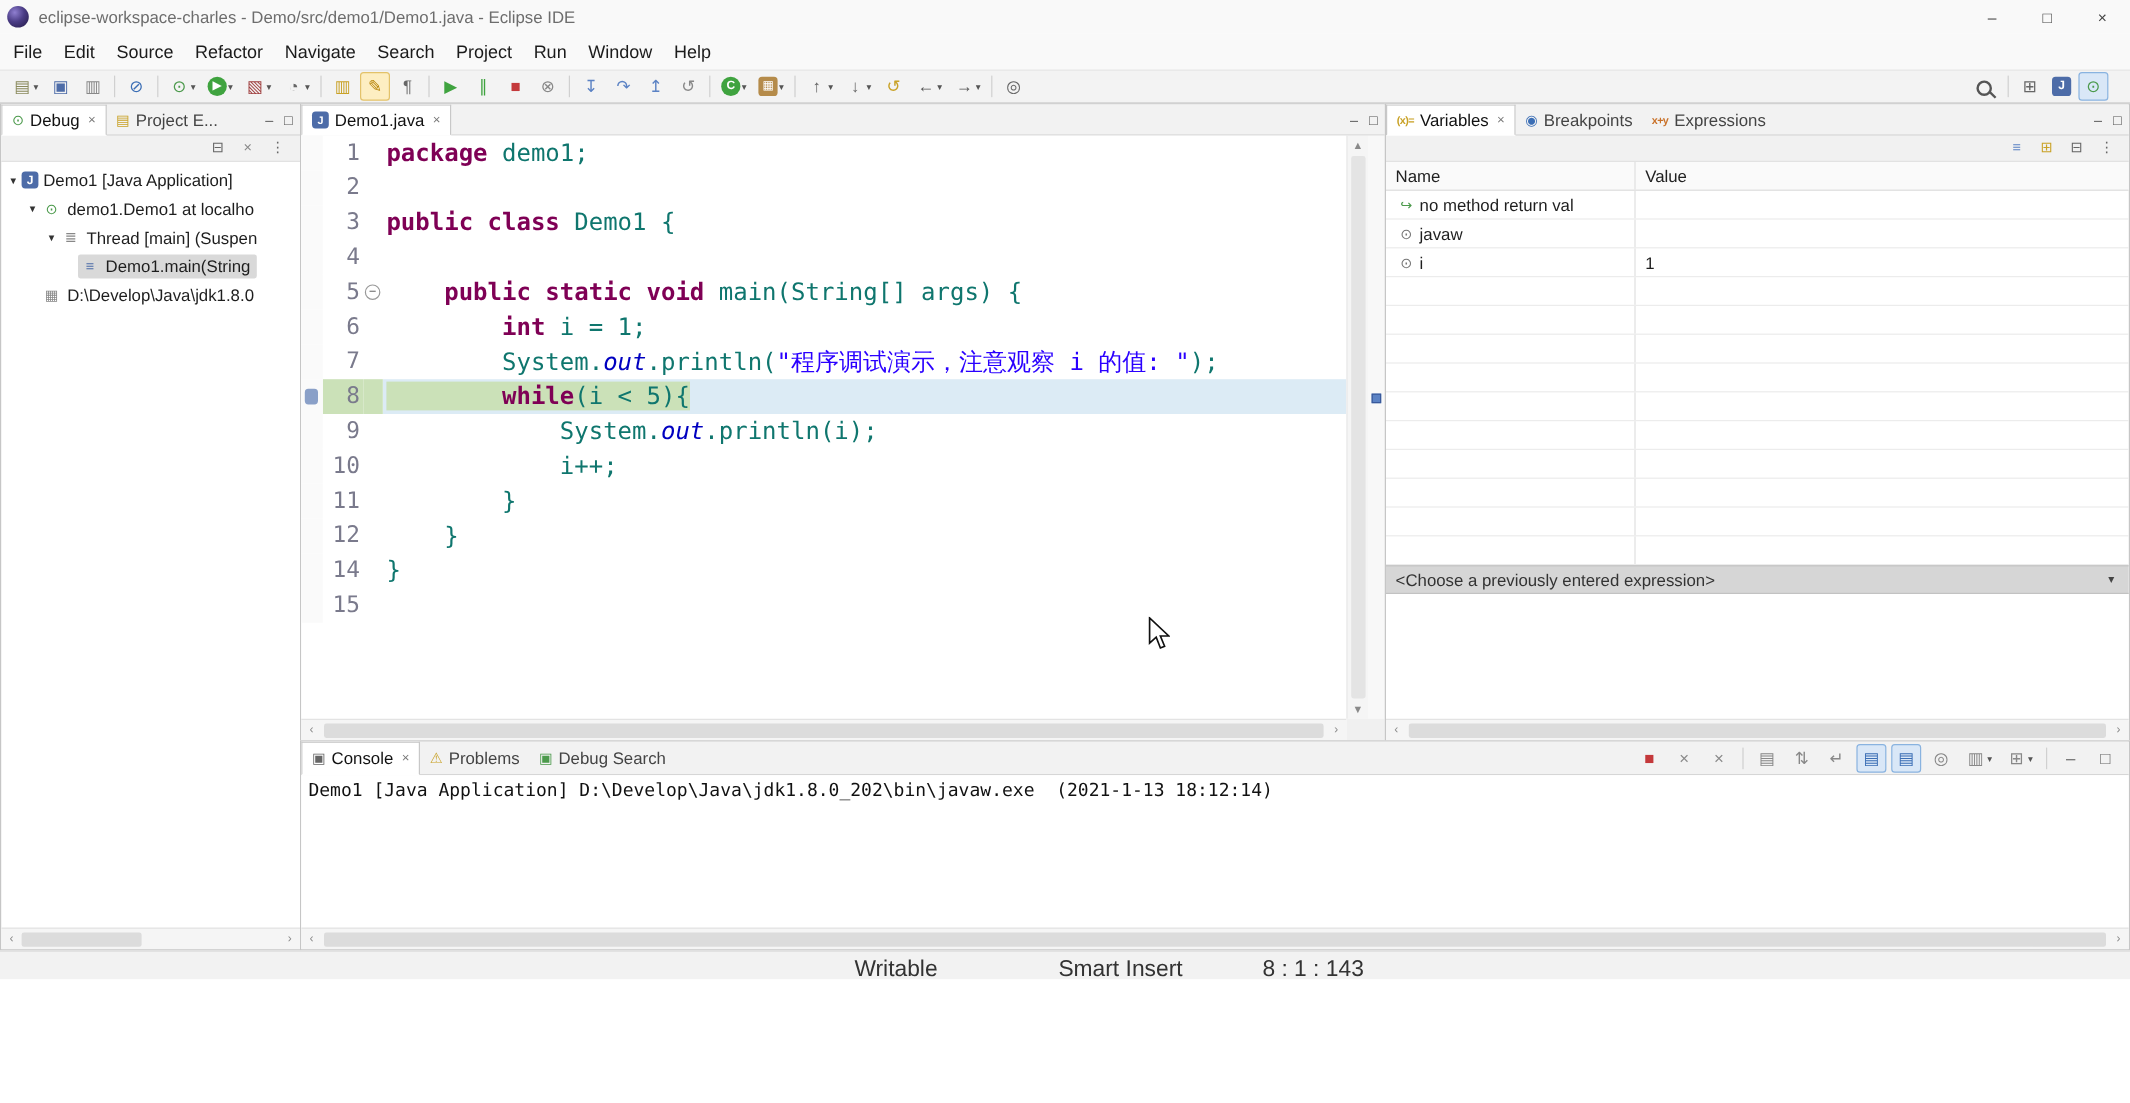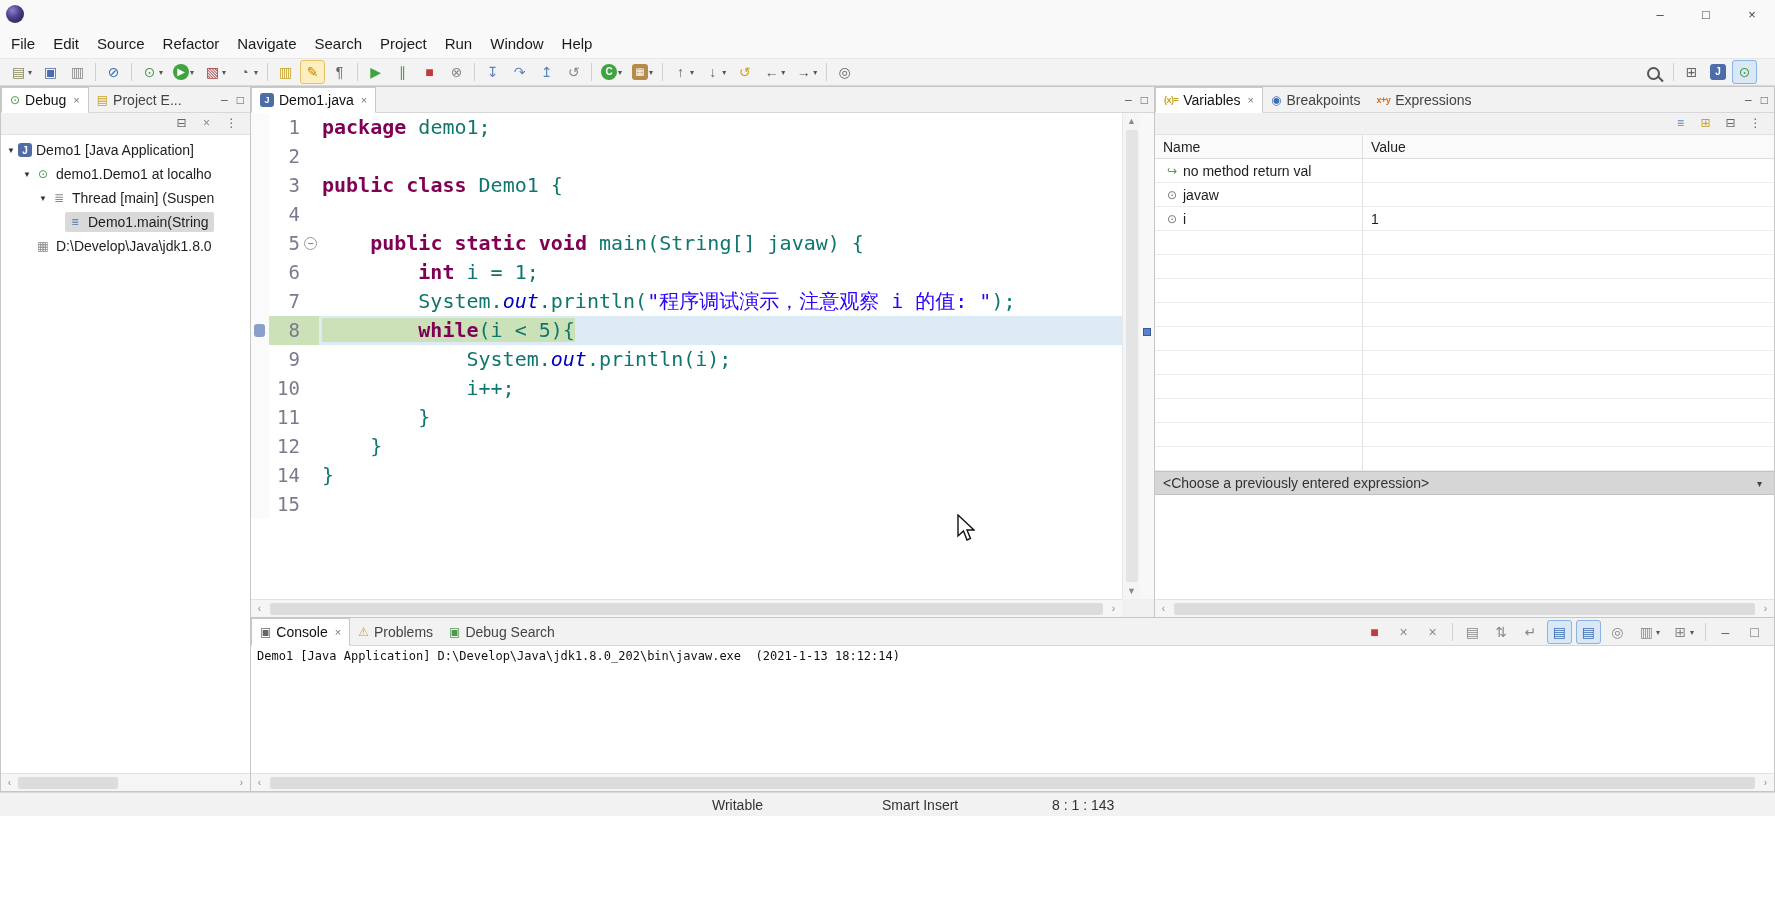--- a/index.html
+++ b/index.html
@@ -105,36 +105,37 @@
   .var-icon{width:18px;text-align:center;flex:none;font-size:12px;margin-right:2px}
   .expr-bar{height:24px;background:#d6d6d6;border-top:1px solid #c2c2c2;border-bottom:1px solid #c2c2c2;display:flex;align-items:center;padding:0 8px;color:#333;font-size:14px}
   .expr-dd{margin-left:auto;font-size:10px;color:#444;padding:0 4px}
   .detail-pane{height:106px;background:#fff}
   #right-panel .hscroll{bottom:0}
 
   
   #console-panel .tabstrip{height:28px}
   #console-panel .strip-controls{height:28px;gap:2px}
   .console-body{position:absolute;left:0;top:28px;right:0;bottom:18px;overflow:hidden;background:#fff;padding:3px 6px}
-  .console-title{font-family:"DejaVu Sans Mono","Liberation Mono",monospace;font-size:12px;color:#111;white-space:pre}
+  .console-title{font-family:"DejaVu Sans Mono","Liberation Mono",monospace;font-size:15px;color:#111;white-space:pre}
   .console-output{font-family:"DejaVu Sans Mono","Liberation Mono",monospace;font-size:16px;color:#111;margin-top:8px;white-space:pre}
 
   
   .statusbar{position:absolute;left:0;top:792px;width:100%;height:24px;background:#f2f2f2;border-top:1px solid #d8d8d8}
-  .sb-item{position:absolute;top:4px;font-size:14px;color:#333;white-space:nowrap}
+  .sb-item{position:absolute;top:4px;font-size:19px;color:#333;white-space:nowrap}
 
   .cursor{position:absolute;left:955px;top:514px;z-index:50}
 </style>
 </head>
 <body>
 
 <div class="root">
 
   <div class="titlebar">
     <span class="app-icon"></span>
+    <span class="title">eclipse-workspace-charles - Demo/src/demo1/Demo1.java - Eclipse IDE</span>
     <span class="win-controls">
       <span class="win-btn">–</span>
       <span class="win-btn">□</span>
       <span class="win-btn">×</span>
     </span>
   </div>
 
   <div class="menubar" id="menubar">
       <span class="menu-item">File</span>
       <span class="menu-item">Edit</span>
@@ -380,21 +381,21 @@
           <span class="num">4</span>
           <span class="fold"></span>
           <span class="code-text-wrap"><span class="tokens"></span></span>
         </div>
         <div class="code-row">
           <span class="ann"></span>
           <span class="num">5</span>
           <span class="fold">
             <span class="fold-dot">−</span>
           </span>
-          <span class="code-text-wrap"><span class="tokens"><span class="tk-pl">    </span><span class="tk-kw">public</span><span class="tk-pl"> </span><span class="tk-kw">static</span><span class="tk-pl"> </span><span class="tk-kw">void</span><span class="tk-pl"> main(String[] javaw) {</span></span></span>
+          <span class="code-text-wrap"><span class="tokens"><span class="tk-pl">    </span><span class="tk-kw">public</span><span class="tk-pl"> </span><span class="tk-kw">static</span><span class="tk-pl"> </span><span class="tk-kw">void</span><span class="tk-pl"> main(String[] args) {</span></span></span>
         </div>
         <div class="code-row">
           <span class="ann"></span>
           <span class="num">6</span>
           <span class="fold"></span>
           <span class="code-text-wrap"><span class="tokens"><span class="tk-pl">        </span><span class="tk-kw">int</span><span class="tk-pl"> i = 1;</span></span></span>
         </div>
         <div class="code-row">
           <span class="ann"></span>
           <span class="num">7</span>

